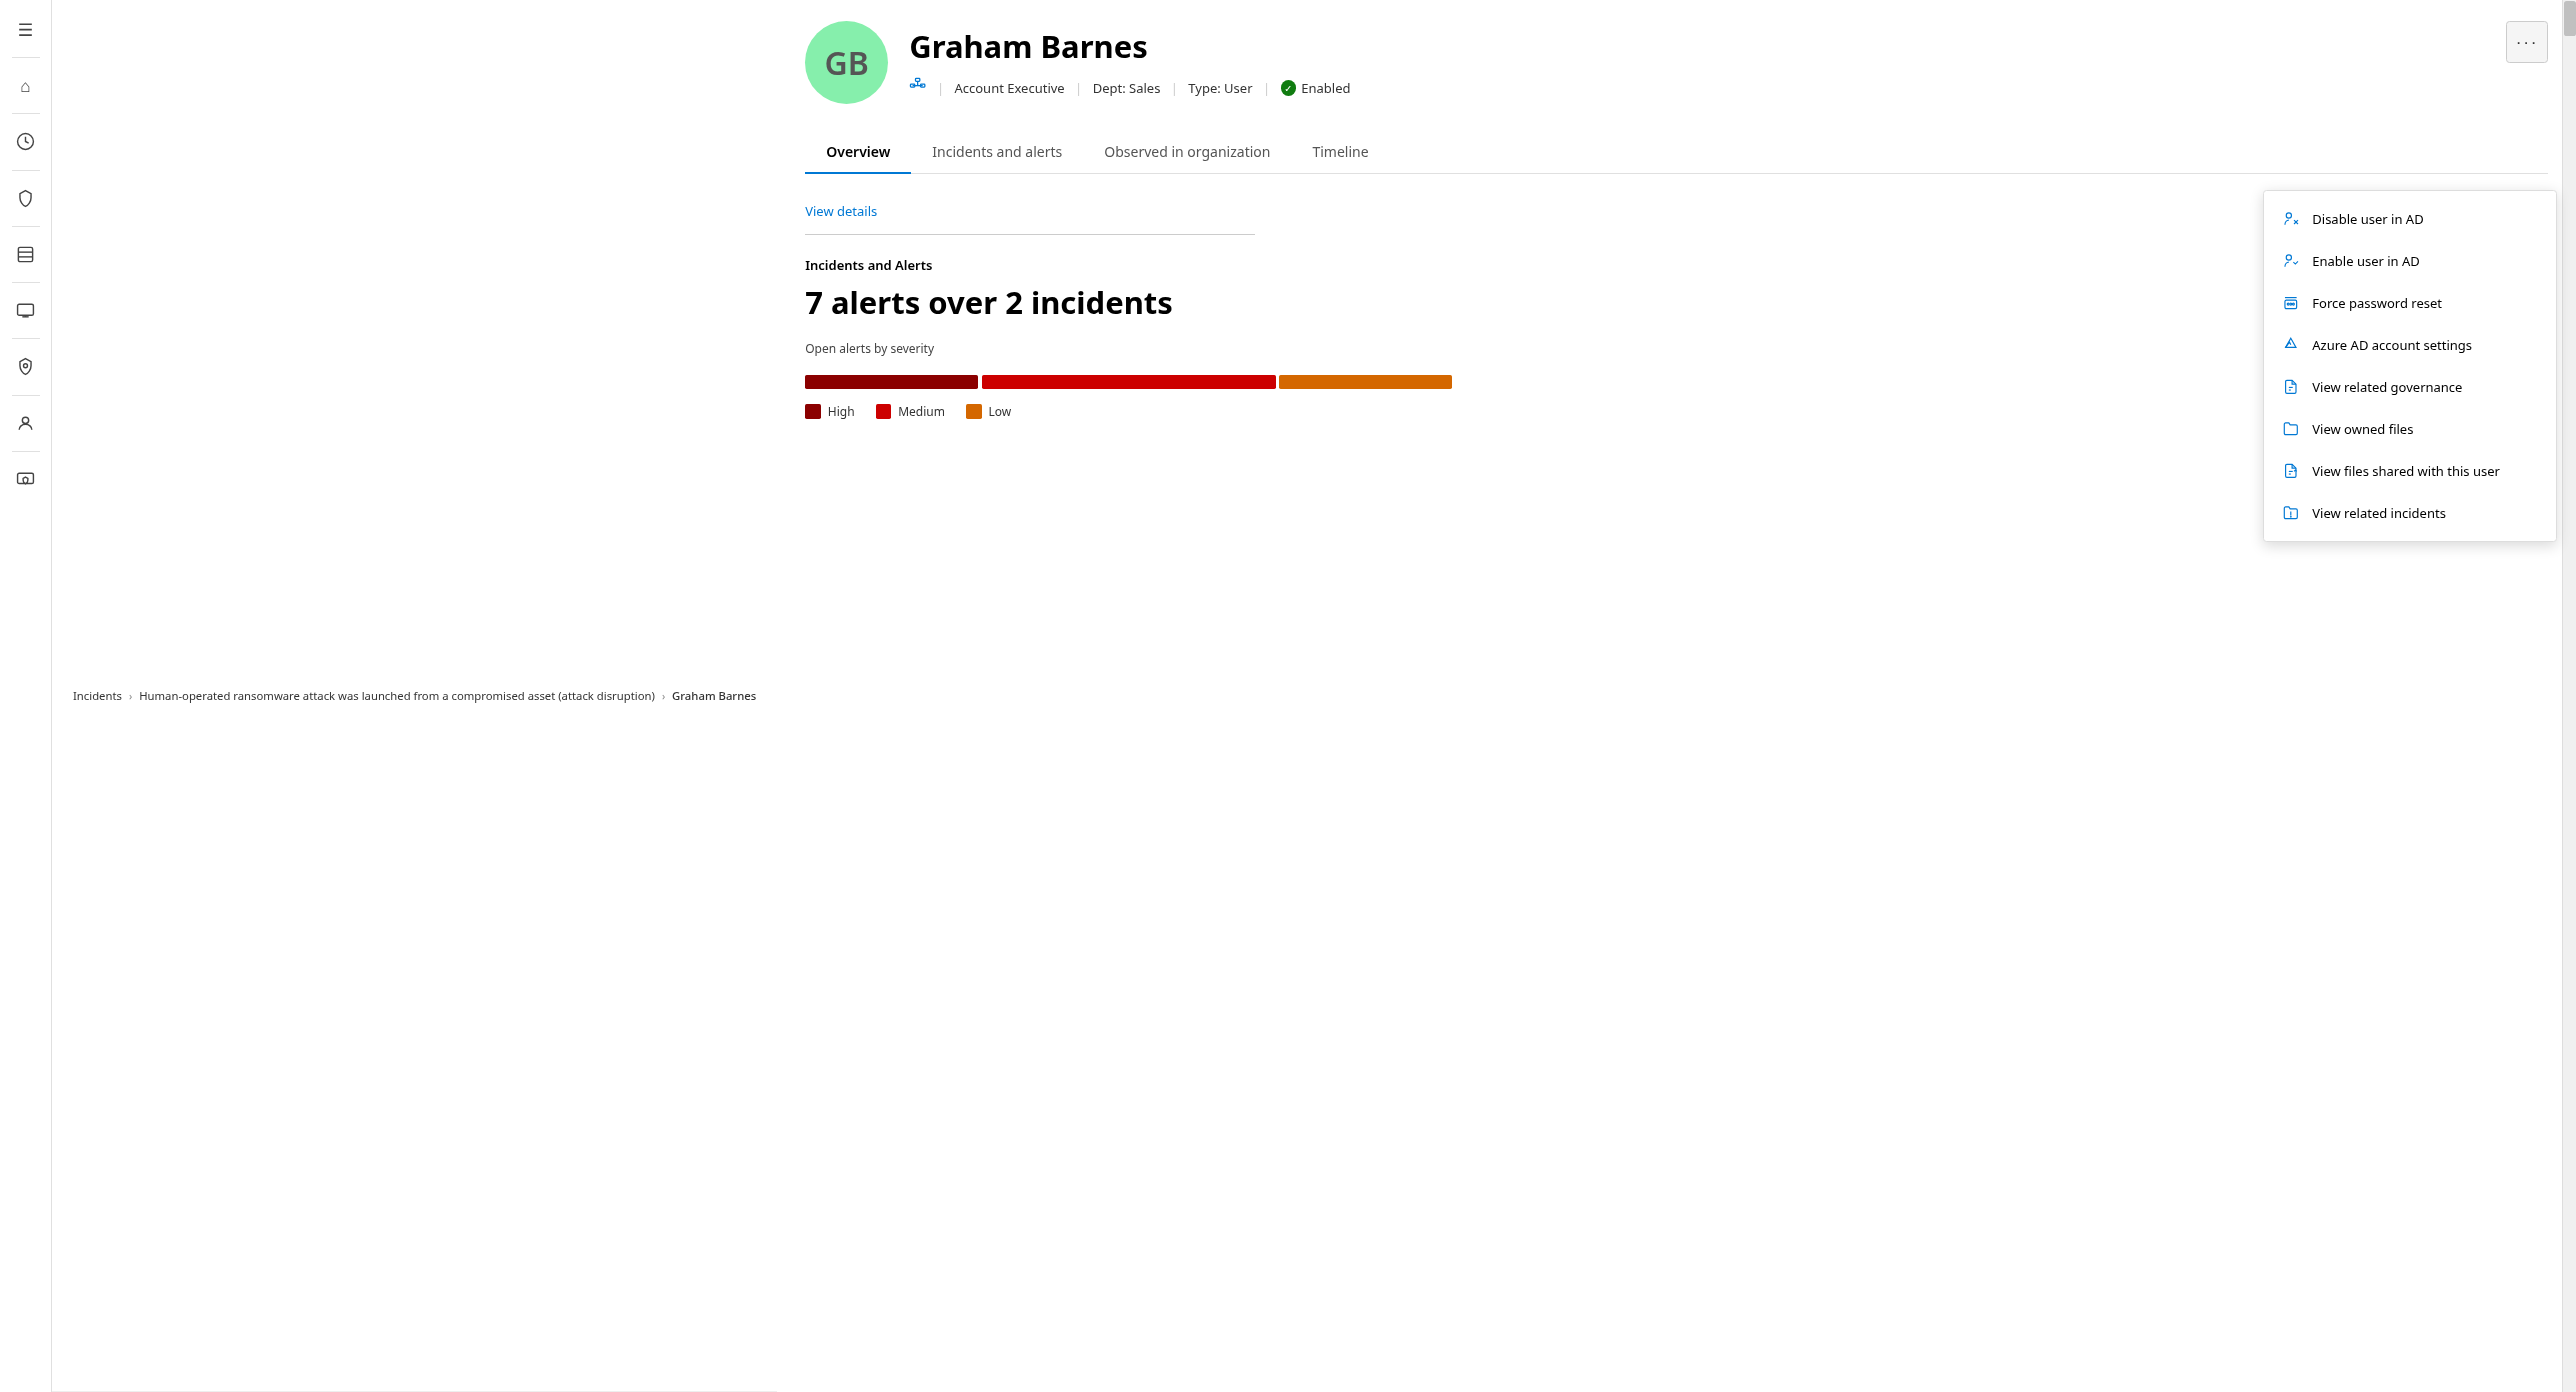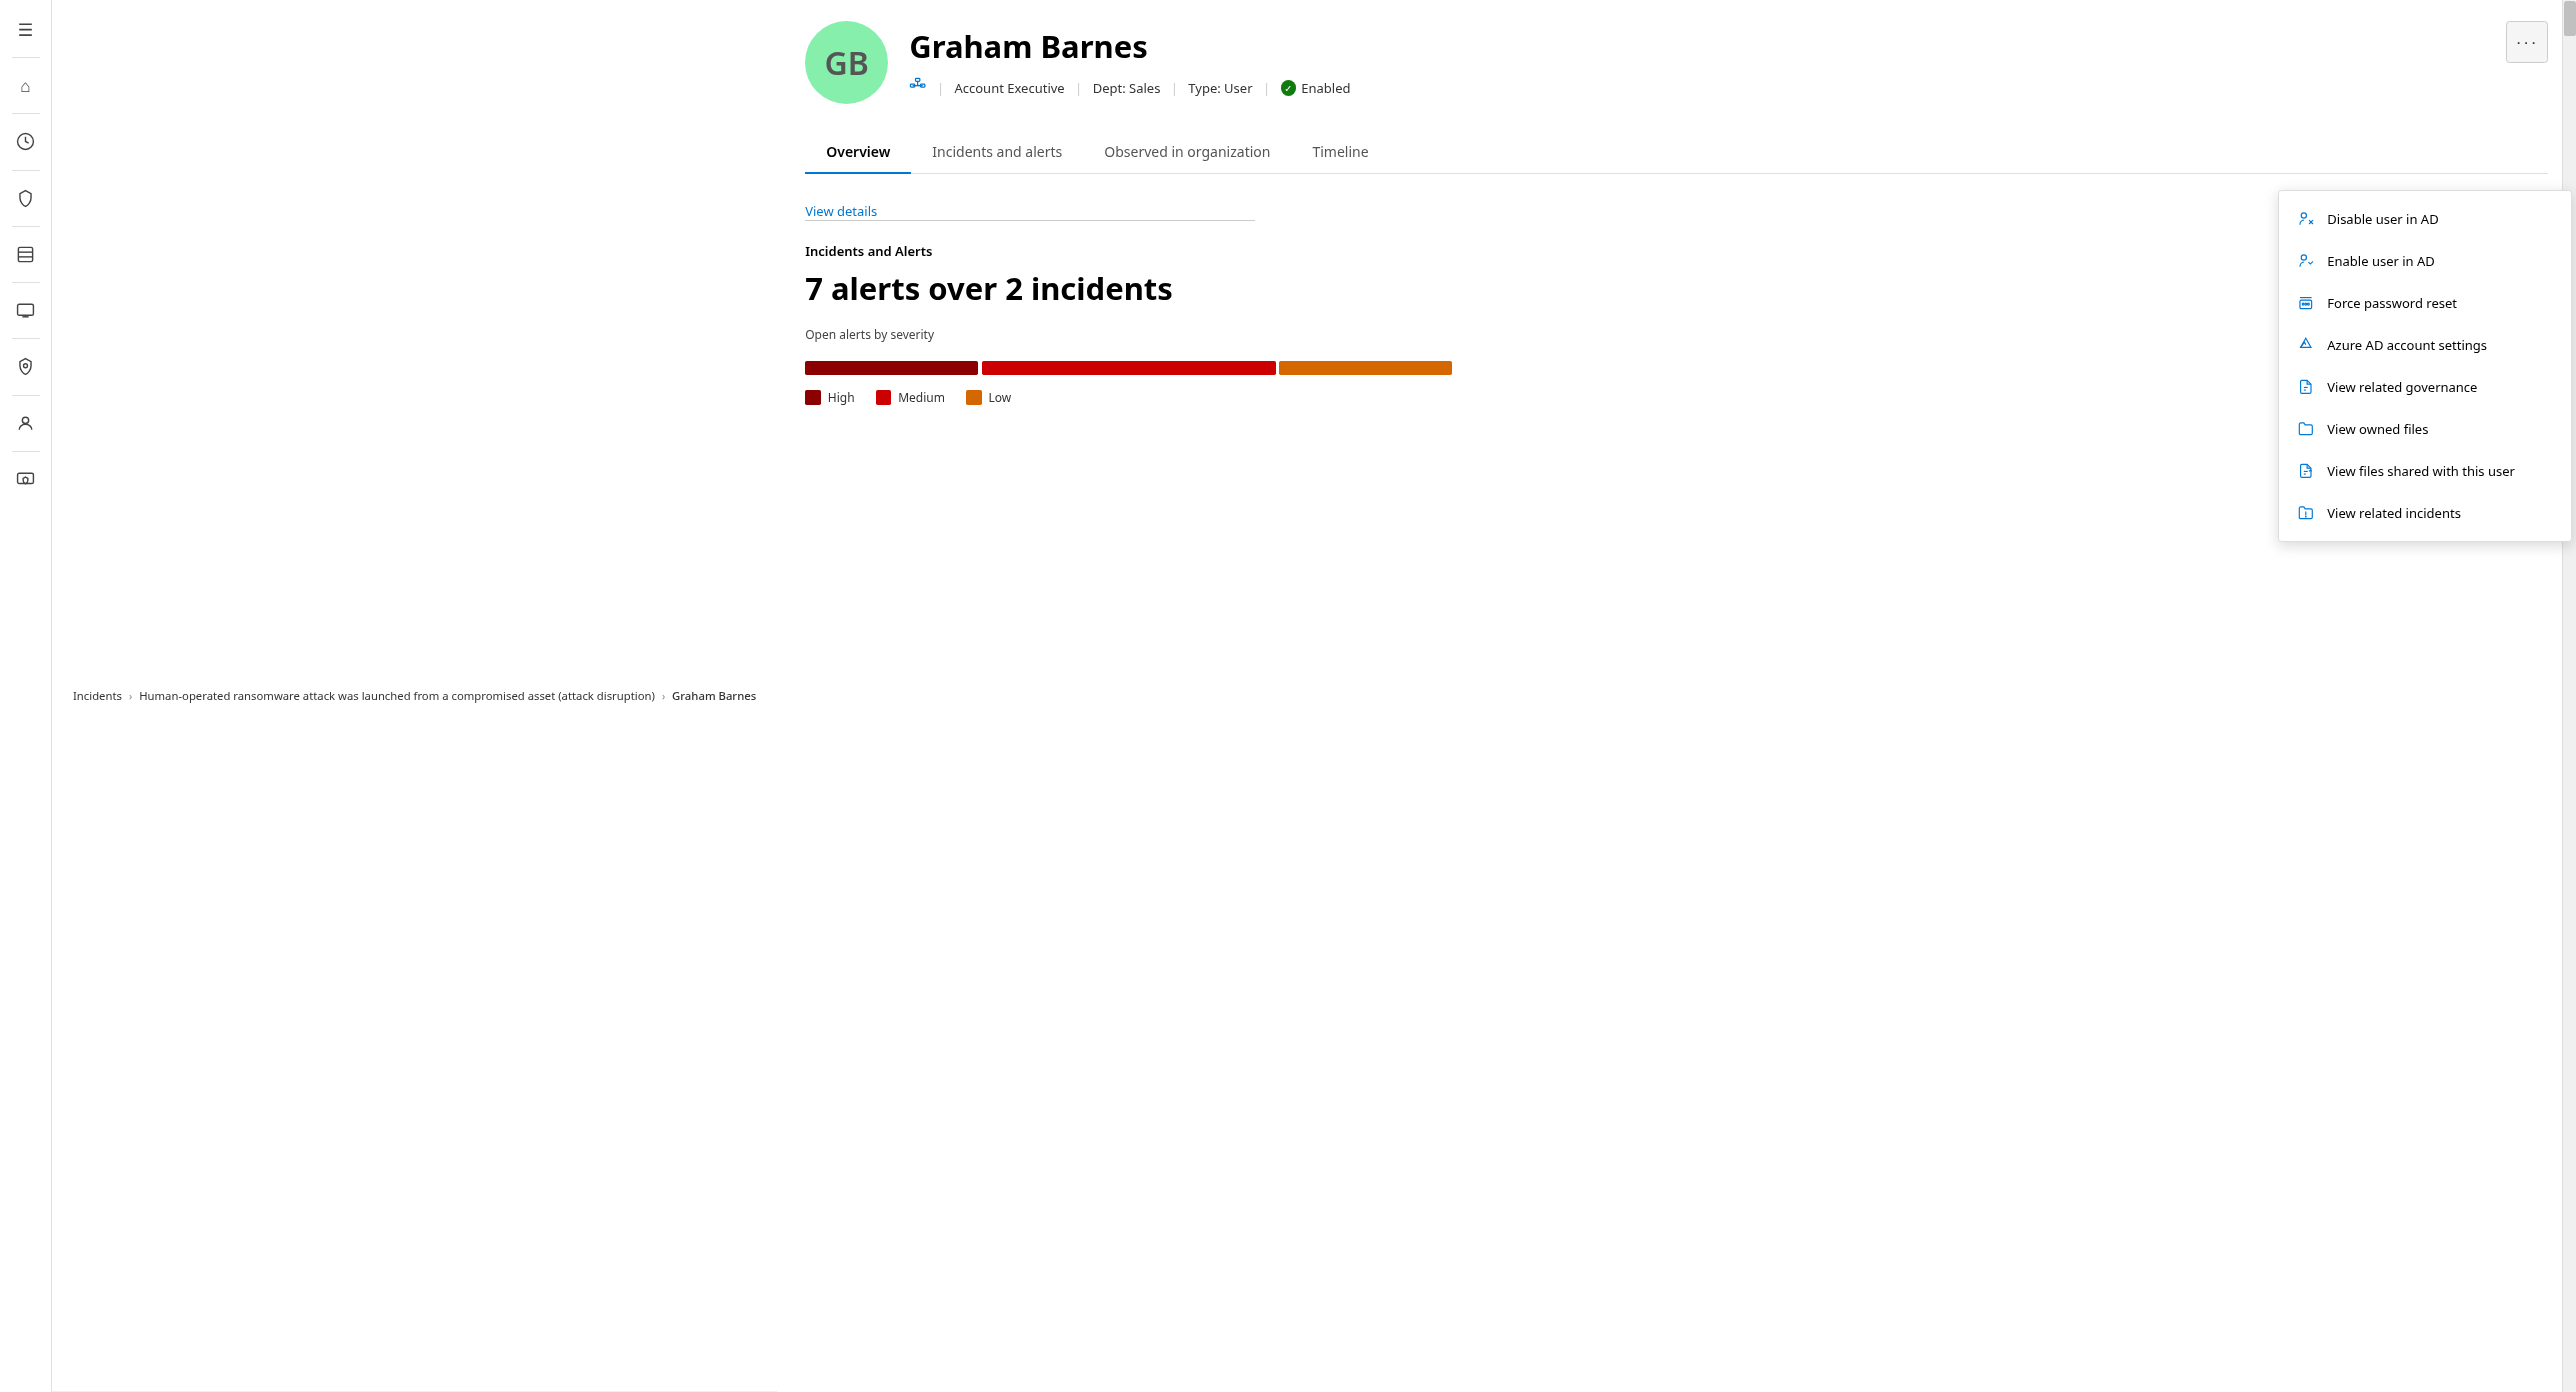--- a/index.html
+++ b/index.html
@@ -196,21 +196,21 @@
       border-bottom-color: #0078d4;
     }
 
     
     .view-details-link {
       color: #0078d4;
       font-size: 13px;
       cursor: pointer;
       text-decoration: none;
       display: inline-block;
-      margin-bottom: 0;
+      margin-bottom: 14px;
     }
 
     .details-divider {
       border: none;
       border-top: 0.9px solid #ccc;
       margin-bottom: 21px;
       width: 450px;
     }
 
     
@@ -275,21 +275,21 @@
     .legend-color {
       width: 15.6px;
       height: 15.6px;
       border-radius: 1.7px;
     }
 
     
     .dropdown-menu {
       position: fixed;
       top: 190px;
-      right: 4px;
+      right: 19px;
       background: #fff;
       border: 0.9px solid #ddd;
       border-radius: 3.5px;
       box-shadow: 0 3.5px 14px rgba(0,0,0,0.15);
       width: 294px;
       padding: 7px 0;
       z-index: 100;
     }
 
     .menu-item {

